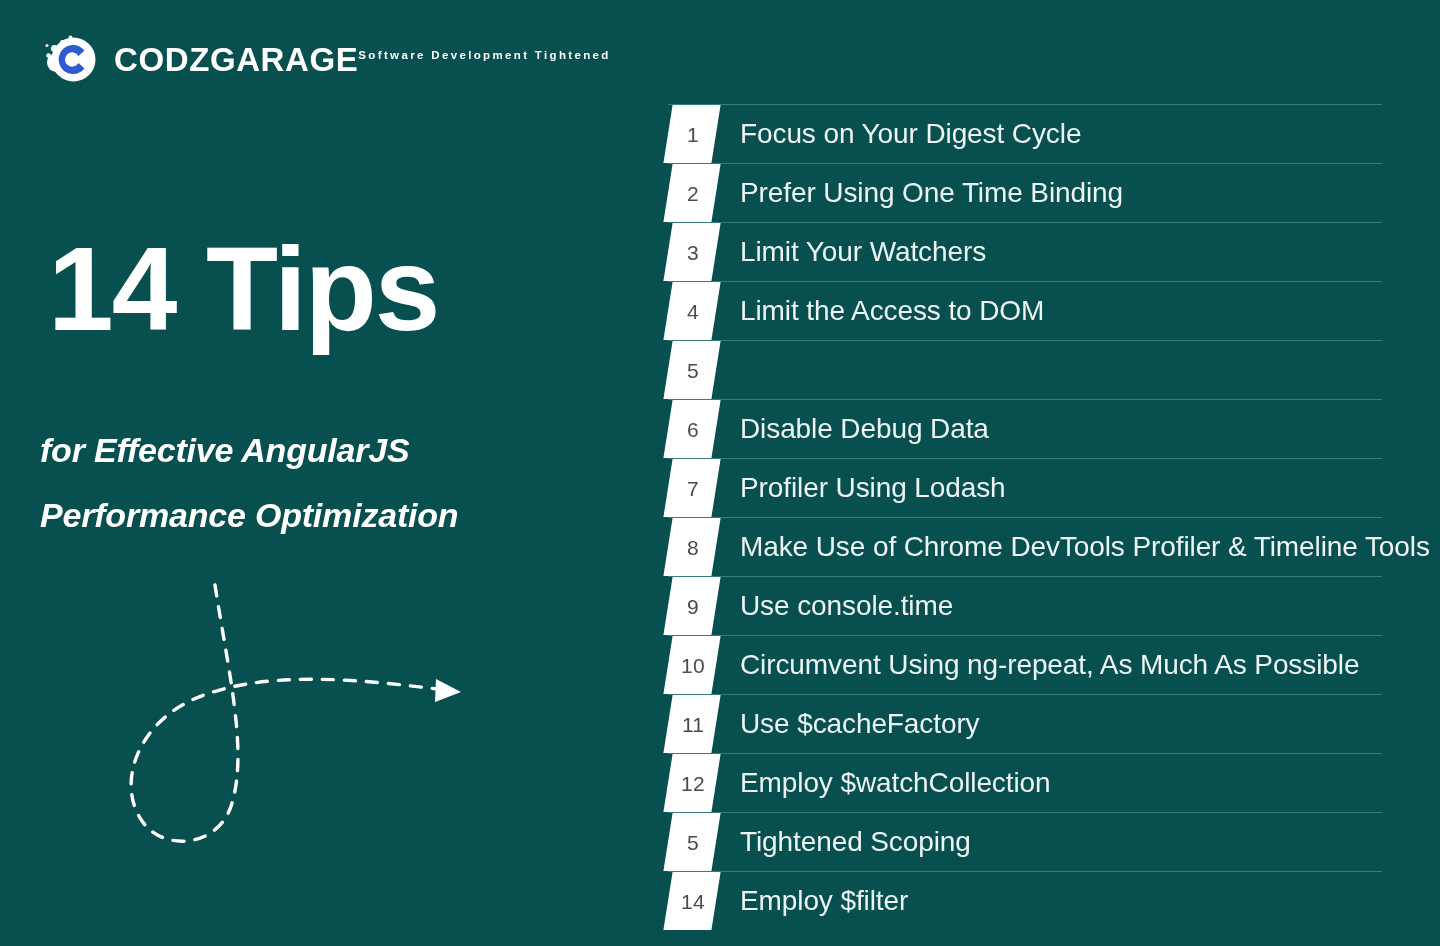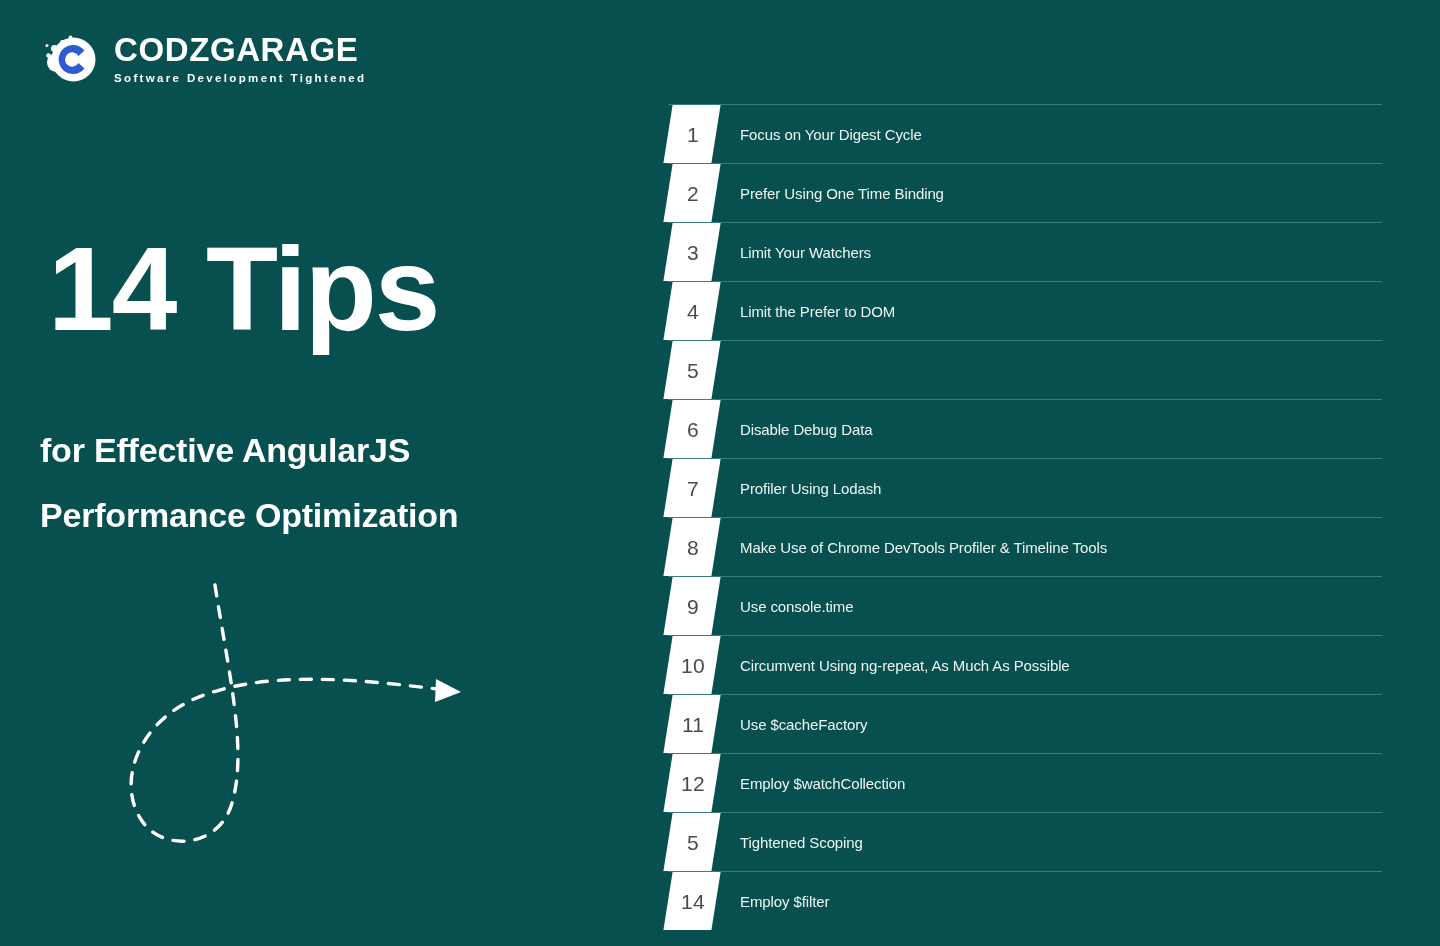--- a/index.html
+++ b/index.html
@@ -35,21 +35,21 @@
   }
   .logo-mark {
     position: relative;
     width: 60px;
     height: 60px;
     flex: 0 0 60px;
   }
   .logo-mark svg { display: block; }
   .logo-text {
     display: flex;
-    flex-direction: column;
+    flex-direction: row;
     justify-content: center;
     padding-top: 2px;
   }
   .logo-word {
     color: #ffffff;
     font-size: 33px;
     font-weight: 700;
     letter-spacing: 0.6px;
     line-height: 1;
     white-space: nowrap;
@@ -76,20 +76,21 @@
     font-size: 118px;
     font-weight: 700;
     line-height: 1;
     letter-spacing: -2px;
     margin: 8px;
     white-space: nowrap;
   }
   .hero-sub {
     margin: 0;
     padding-top: 62px;
+    font-style: italic;
   }
   .hero-sub-line {
     color: #ffffff;
     font-size: 34px;
     font-weight: 600;
     line-height: 1.9;
     letter-spacing: -0.2px;
     white-space: nowrap;
     display: block;
   }
@@ -146,21 +147,21 @@
     z-index: 2;
     color: #4b4b4b;
     font-size: 21px;
     font-weight: 400;
     line-height: 1;
     letter-spacing: 0.2px;
     padding-right: 2px;
   }
   .tip-label {
     color: #eef5f4;
-    font-size: 15px;
+    font-size: 28px;
     font-weight: 400;
     letter-spacing: -0.1px;
     line-height: 1;
     padding-left: 20px;
     white-space: nowrap;
   }
 </style>
 </head>
 <body>
 
@@ -222,21 +223,21 @@
       <div class="tip-badge">
         <span class="tip-num">3</span>
       </div>
       <div class="tip-label">Limit Your Watchers</div>
     </div>
 
     <div class="tip-row">
       <div class="tip-badge">
         <span class="tip-num">4</span>
       </div>
-      <div class="tip-label">Limit the Prefer to DOM</div>
+      <div class="tip-label">Limit the Access to DOM</div>
     </div>
 
     <div class="tip-row">
       <div class="tip-badge">
         <span class="tip-num">5</span>
       </div>
     </div>
 
     <div class="tip-row">
       <div class="tip-badge">

